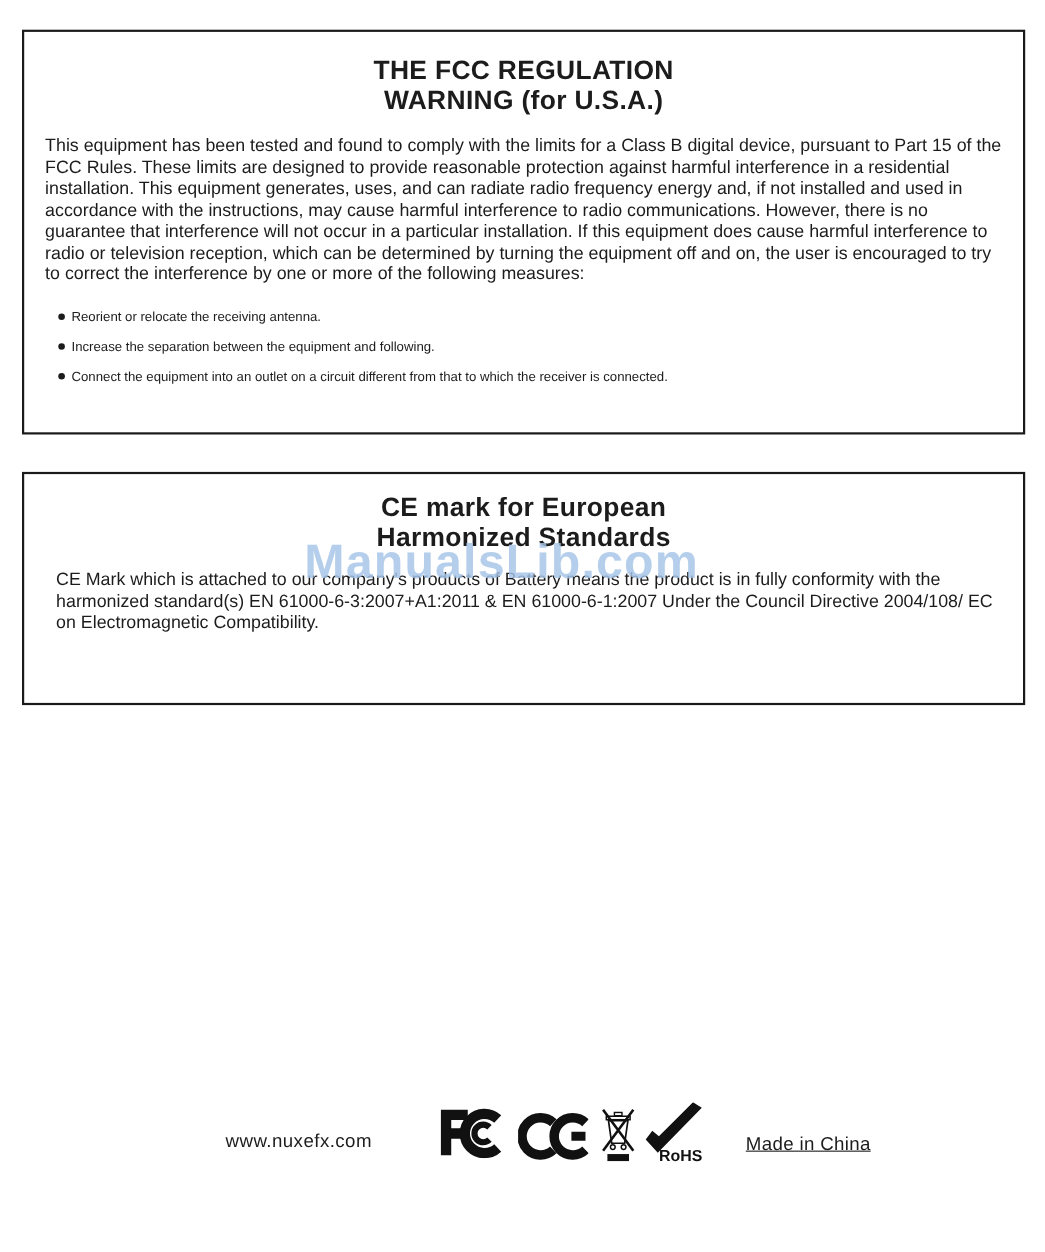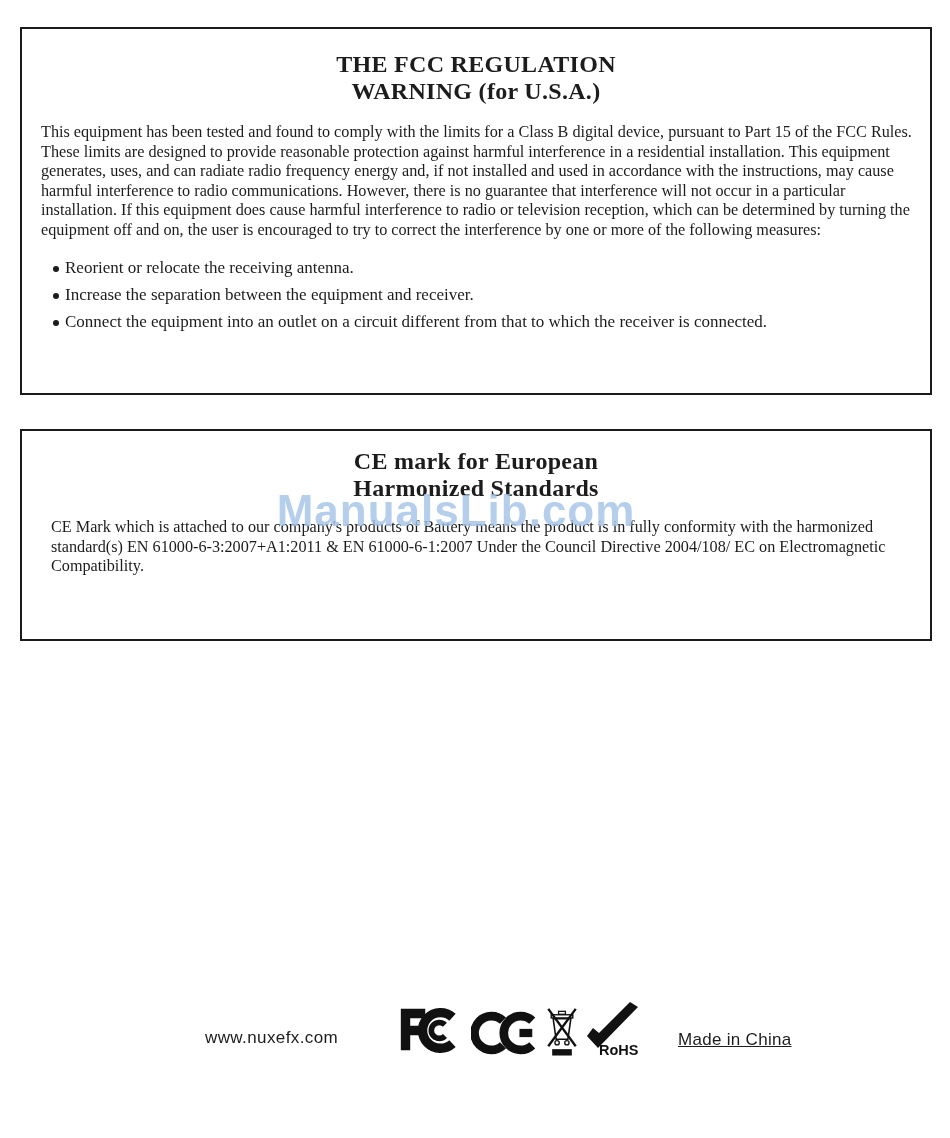--- a/index.html
+++ b/index.html
@@ -11,21 +11,20 @@
     color:#1c1c1c;
     overflow:hidden;
   }
   .box{
     position:absolute;
     left:20px;
     width:912px;
     border:2px solid #1a1a1a;
     background:#fff;
     box-sizing:border-box;
-    font-family:Liberation Serif, serif;
   }
   .box-fcc{top:27px;height:368px;}
   .box-ce{top:429px;height:212px;}
   .box-title{
     text-align:center;
     font-weight:bold;
     font-size:24px;
     line-height:27px;
     letter-spacing:0.3px;
     margin:0;
@@ -35,21 +34,21 @@
   .body-text{
     font-size:16.2px;
     line-height:19.5px;
     margin:18px 18px 0 19px;
   }
   .box-ce .body-text{margin-top:16px;margin-left:29px;}
   ul.bullets{
     list-style:none;
     margin:20px 18px 0 33px;
     padding:0;
-    font-size:17px;
+    font-size:12px;
   }
   ul.bullets li{
     position:relative;
     padding-left:10px;
     margin-bottom:10.5px;
     line-height:16.5px;
   }
   ul.bullets li::before{
     content:"";
     position:absolute;
@@ -95,21 +94,21 @@
 <div class="page">
 
   <div class="box box-fcc">
     <div class="box-title">
       <div>THE FCC REGULATION</div>
       <div>WARNING (for U.S.A.)</div>
     </div>
     <div class="body-text">This equipment has been tested and found to comply with the limits for a Class B digital device, pursuant to Part 15 of the FCC Rules. These limits are designed to provide reasonable protection against harmful interference in a residential installation. This equipment generates, uses, and can radiate radio frequency energy and, if not installed and used in accordance with the instructions, may cause harmful interference to radio communications. However, there is no guarantee that interference will not occur in a particular installation. If this equipment does cause harmful interference to radio or television reception, which can be determined by turning the equipment off and on, the user is encouraged to try to correct the interference by one or more of the following measures:</div>
     <ul class="bullets">
       <li>Reorient or relocate the receiving antenna.</li>
-      <li>Increase the separation between the equipment and receiver.</li>
+      <li>Increase the separation between the equipment and following.</li>
       <li>Connect the equipment into an outlet on a circuit different from that to which the receiver is connected.</li>
     </ul>
   </div>
 
   <div class="box box-ce">
     <div class="box-title">
       <div>CE mark for European</div>
       <div>Harmonized Standards</div>
     </div>
     <div class="body-text">CE Mark which is attached to our company's products of Battery means the product is in fully conformity with the harmonized standard(s) EN 61000-6-3:2007+A1:2011 &amp; EN 61000-6-1:2007 Under the Council Directive 2004/108/ EC on Electromagnetic Compatibility.</div>

